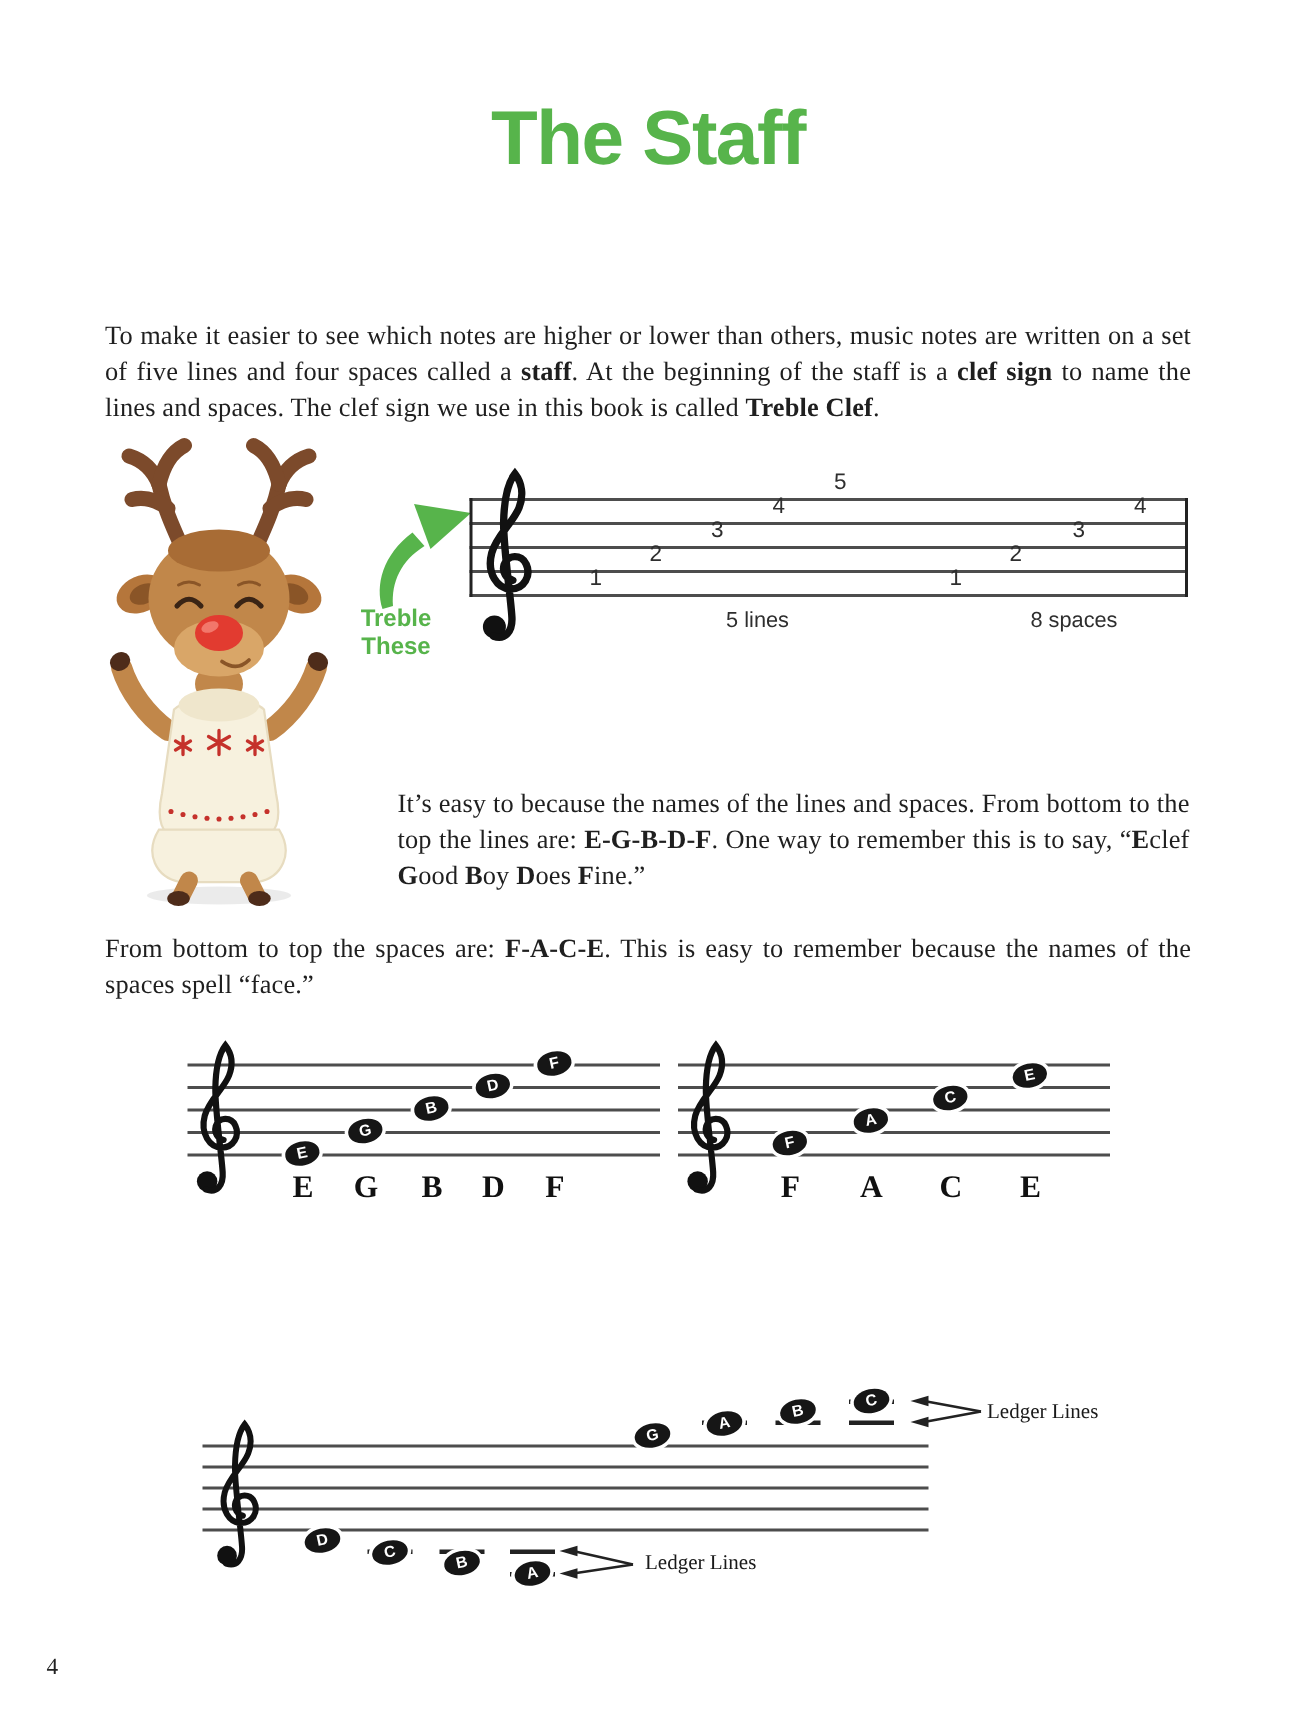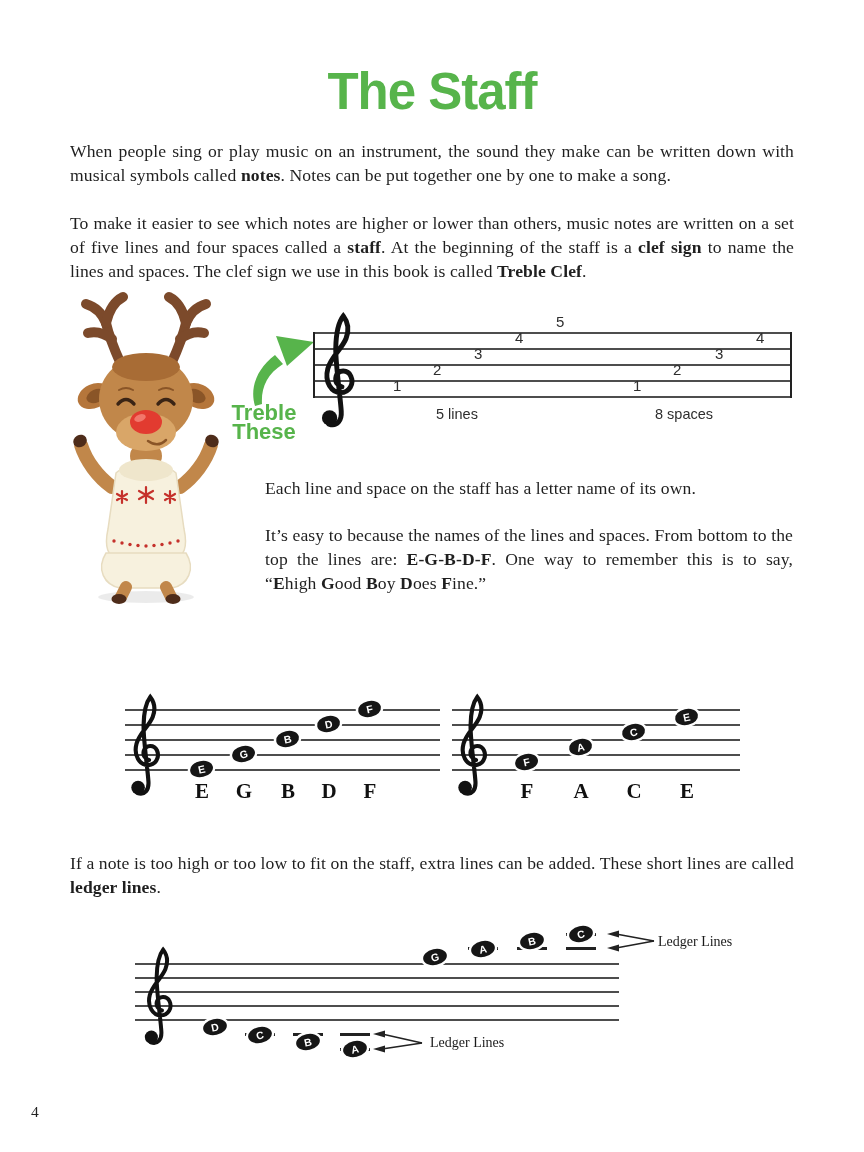--- a/index.html
+++ b/index.html
@@ -30,52 +30,51 @@
   .staff{position:absolute;}
   .sline{position:absolute;left:0;width:100%;height:1.6px;background:var(--staffline);}
   .sbar{position:absolute;top:0;width:2px;background:#222;}
   .clef{position:absolute;z-index:3;}
   .num{
     position:absolute;font-family:"Liberation Sans", sans-serif;
     font-size:15px;line-height:15px;color:#2E2E2E;z-index:2;background:transparent;
   }
   .caption{
     position:absolute;font-family:"Liberation Sans", sans-serif;
-    font-size:14.5px;color:#2E2E2E;width:90px;text-align:left;
+    font-size:14.5px;color:#2E2E2E;width:90px;text-align:right;
   }
   .notehead{
     position:absolute;width:23px;height:15.5px;background:var(--note);
     border-radius:50%;transform:rotate(-12deg);z-index:2;
     box-shadow:0 0 0 2.4px #fff;
     display:flex;align-items:center;justify-content:center;
     color:#fff;font-family:"Liberation Sans", sans-serif;
     font-size:10.5px;font-weight:bold;line-height:1;
   }
   .notehead.lg{width:24px;height:16px;}
   .letter{
     position:absolute;width:26px;text-align:center;
     font-size:21px;font-weight:bold;color:#111;
   }
   .stub{position:absolute;width:30px;height:2.6px;background:#222;z-index:1;}
   .ledger-label{position:absolute;font-size:14px;color:#1a1a1a;white-space:nowrap;}
   .treble-label{
     position:absolute;left:220px;top:403px;width:88px;text-align:center;
     font-family:"Liberation Sans", sans-serif;font-weight:800;
-    font-size:22px;line-height:19px;color:var(--green);
+    font-size:16px;line-height:19px;color:var(--green);
   }
   .pagenum{left:31px;top:1103px;font-size:15.5px;color:#222;}
 </style>
 </head>
 <body>
 
 <div class="page">
 
   <h1 class="abs title">The Staff</h1>
 
-  <p class="abs body-par" style="left:70px;top:139px;width:724px;"><span>When people sing or play music on an instrument, the sound they make can be written down with musical symbols called </span><b>notes</b><span>. Notes can be put together one by one to make a song.</span></p>
 
   <p class="abs body-par" style="left:70px;top:211px;width:724px;"><span>To make it easier to see which notes are higher or lower than others, music notes are written on a set of five lines and four spaces called a </span><b>staff</b><span>. At the beginning of the staff is a </span><b>clef sign</b><span> to name the lines and spaces. The clef sign we use in this book is called </span><b>Treble Clef</b><span>.</span></p>
 
   <svg class="abs" style="left:58px;top:291px;" width="174" height="314" viewBox="0 0 174 314">
     <ellipse cx="88" cy="306" rx="48" ry="6" fill="#000000" opacity="0.08"></ellipse>
 
     <g stroke="#7C4A2B" stroke-width="10" stroke-linecap="round" fill="none">
       <path d="M66 80 C58 62 52 50 48 32"></path>
       <path d="M48 32 C44 22 38 16 28 13"></path>
       <path d="M54 48 C46 42 38 40 30 42"></path>
@@ -173,24 +172,24 @@
     <span class="num" style="left:202px;top:-2px;">4</span>
     <span class="num" style="left:243px;top:-18px;">5</span>
     <span class="num" style="left:320px;top:46px;">1</span>
     <span class="num" style="left:360px;top:30px;">2</span>
     <span class="num" style="left:402px;top:14px;">3</span>
     <span class="num" style="left:443px;top:-2px;">4</span>
     <span class="caption" style="left:123px;top:74px;">5 lines</span>
     <span class="caption" style="left:342px;top:74px;">8 spaces</span>
   </div>
 
-  <p class="abs body-par single" style="left:265px;top:476px;width:530px;"><span>Each line and space on the staff has a letter name of its own.</span></p>
-
-  <p class="abs body-par" style="left:265px;top:523px;width:528px;"><span>It’s easy to because the names of the lines and spaces. From bottom to the top the lines are: </span><b>E-G-B-D-F</b><span>. One way to remember this is to say, “</span><b>E</b><span>high </span><b>G</b><span>ood </span><b>B</b><span>oy </span><b>D</b><span>oes </span><b>F</b><span>ine.”</span></p>
-
+
+  <p class="abs body-par" style="left:265px;top:523px;width:528px;"><span>It’s easy to because the names of the lines and spaces. From bottom to the top the lines are: </span><b>E-G-B-D-F</b><span>. One way to remember this is to say, “</span><b>E</b><span>clef </span><b>G</b><span>ood </span><b>B</b><span>oy </span><b>D</b><span>oes </span><b>F</b><span>ine.”</span></p>
+
+  <p class="abs body-par" style="left:70px;top:620px;width:724px;"><span>From bottom to top the spaces are: </span><b>F-A-C-E</b><span>. This is easy to remember because the names of the spaces spell “face.”</span></p>
 
   <div class="staff" style="left:125px;top:709px;width:315px;height:62px;">
     <div class="sline" style="top:0"></div>
     <div class="sline" style="top:15px"></div>
     <div class="sline" style="top:30px"></div>
     <div class="sline" style="top:45px"></div>
     <div class="sline" style="top:60px"></div>
     <svg class="clef" style="left:0px;top:-20px;" width="42" height="112" viewBox="0 0 34 92">
       <circle cx="10.5" cy="81" r="5.6" fill="#111"></circle>
       <path d="M10 85.5 C16 87.5 19.5 83 19 76 C18.4 66 14.8 42 15 30 C15.2 19 17 11 20.5 6.5 C24 11 24.8 17 22.5 23 C19.5 30.5 11.5 36.5 9.2 45 C6.6 55 12 62.5 18.5 62.5 C25 62.5 28.5 56 26 50.5 C23.8 45.5 16.8 45.5 15.2 50.8 C14.2 54.5 16.3 57.5 19.5 58.3" fill="none" stroke="#111" stroke-width="3.4" stroke-linecap="round"></path>
@@ -220,21 +219,20 @@
     <span class="notehead" style="left:63px;top:45px;">F</span>
     <span class="notehead" style="left:117px;top:30px;">A</span>
     <span class="notehead" style="left:170px;top:15px;">C</span>
     <span class="notehead" style="left:223px;top:0px;">E</span>
     <span class="letter" style="left:62px;top:70px;">F</span>
     <span class="letter" style="left:116px;top:70px;">A</span>
     <span class="letter" style="left:169px;top:70px;">C</span>
     <span class="letter" style="left:222px;top:70px;">E</span>
   </div>
 
-  <p class="abs body-par" style="left:70px;top:851px;width:724px;"><span>If a note is too high or too low to fit on the staff, extra lines can be added. These short lines are called </span><b>ledger lines</b><span>.</span></p>
 
   <div class="staff" style="left:135px;top:963px;width:484px;height:58px;">
     <div class="sline" style="top:0"></div>
     <div class="sline" style="top:14px"></div>
     <div class="sline" style="top:28px"></div>
     <div class="sline" style="top:42px"></div>
     <div class="sline" style="top:56px"></div>
     <svg class="clef" style="left:4px;top:-21px;" width="40" height="108" viewBox="0 0 34 92">
       <circle cx="10.5" cy="81" r="5.6" fill="#111"></circle>
       <path d="M10 85.5 C16 87.5 19.5 83 19 76 C18.4 66 14.8 42 15 30 C15.2 19 17 11 20.5 6.5 C24 11 24.8 17 22.5 23 C19.5 30.5 11.5 36.5 9.2 45 C6.6 55 12 62.5 18.5 62.5 C25 62.5 28.5 56 26 50.5 C23.8 45.5 16.8 45.5 15.2 50.8 C14.2 54.5 16.3 57.5 19.5 58.3" fill="none" stroke="#111" stroke-width="3.4" stroke-linecap="round"></path>

